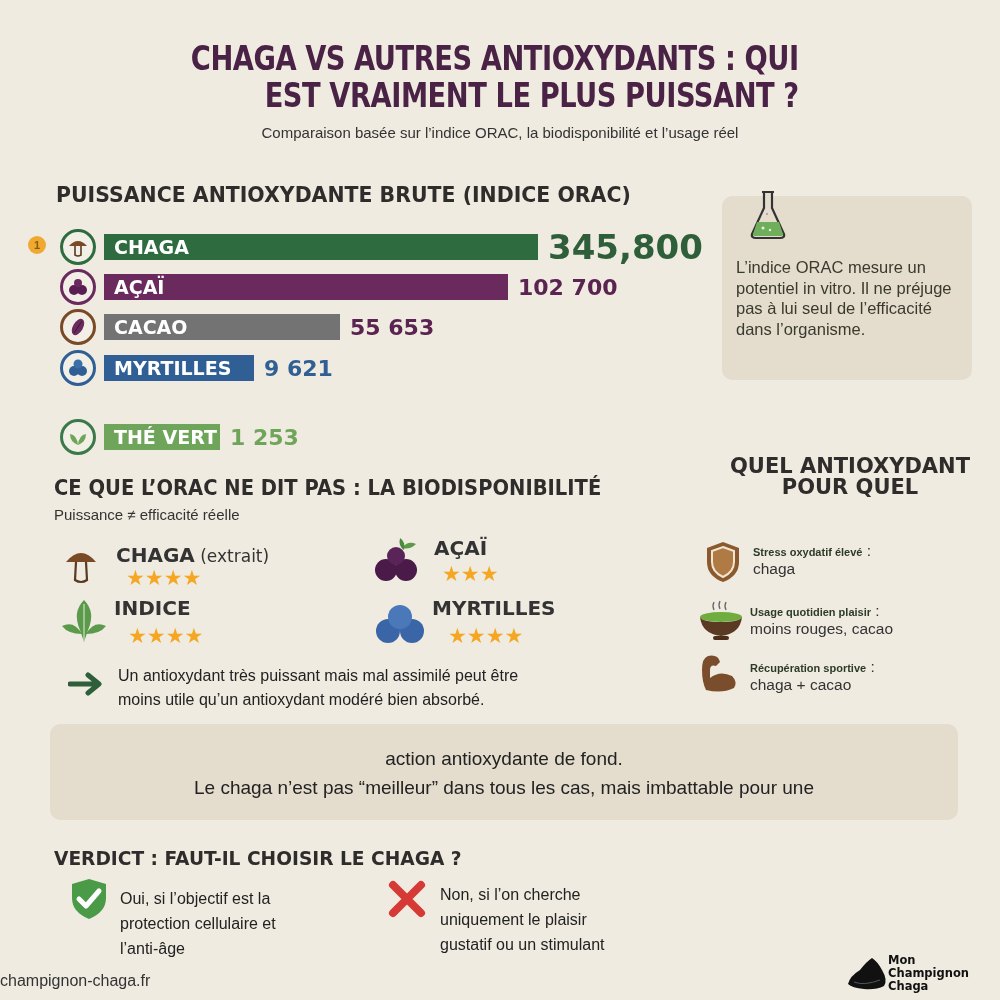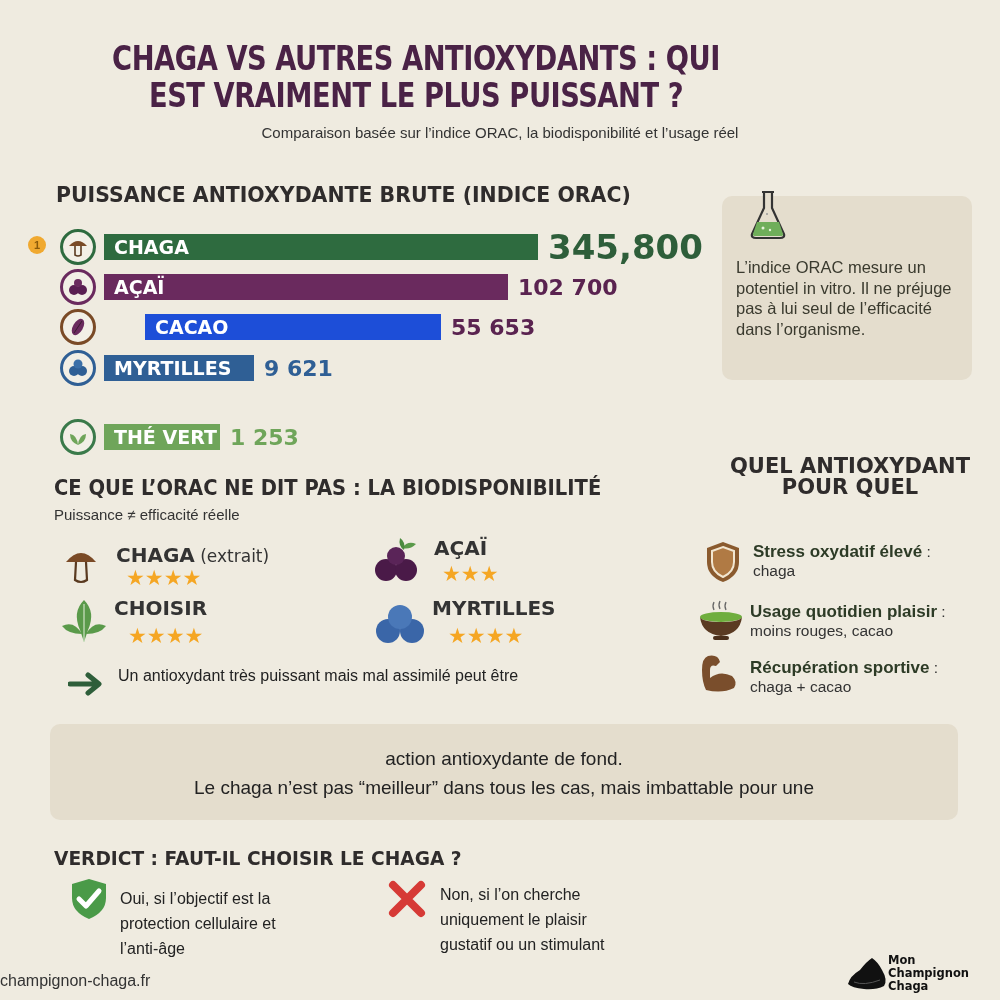--- a/index.html
+++ b/index.html
@@ -9,21 +9,21 @@
     font-family: "Liberation Sans", sans-serif;
     color: #2b2b2b;
     position: relative;
     overflow: hidden;
   }
   .abs { position: absolute; }
 
   
   .title {
     left: 0; width: 832px; top: 40px;
-    text-align: center;
+    text-align: right;
     font-family: "DejaVu Sans", sans-serif;
     font-weight: 900;
     font-size: 33px;
     line-height: 37px;
     color: #4a2246;
     letter-spacing: -0.5px;
     font-stretch: condensed;
   }
   .title span { display: block; transform: scaleX(0.92); }
   .subtitle {
@@ -95,21 +95,21 @@
     left: 118px; top: 664px; width: 520px;
     font-size: 16px; line-height: 24px; color: #222;
   }
 
   
   .obj-title {
     left: 700px; width: 300px; top: 456px; text-align: center;
     font-family: "DejaVu Sans", sans-serif; font-weight: 900;
     font-size: 21px; line-height: 21px; color: #2f2c2c;
   }
-  .obj-label { font-weight: bold; font-size: 17px; color: #2d3b26; white-space: nowrap; }
+  .obj-label { font-weight: bold; font-size: 11px; color: #2d3b26; white-space: nowrap; }
   .obj-value { font-size: 15.5px; color: #333; }
 
   
   .banner {
     left: 50px; top: 724px; width: 908px; height: 96px;
     background: #e4ddcd; border-radius: 10px;
   }
   .banner-text {
     left: 50px; top: 744px; width: 908px;
     text-align: center; font-size: 19px; line-height: 29px; color: #222;
@@ -164,21 +164,21 @@
   <span class="bar-value" style="color:#5a2350;font-size:22px;">102 700</span>
 </div>
 
 <div class="abs bar-row" style="top:308px;">
   <div class="bar-icon" style="border-color:#7a4a26;">
     <svg width="22" height="22" viewBox="0 0 22 22">
         <ellipse cx="11" cy="11" rx="5" ry="9" transform="rotate(30 11 11)" fill="#6a2a5e"></ellipse>
         <path d="M7 17 L15 5" stroke="#3a1a30" stroke-width="1"></path>
       </svg>
   </div>
-  <div class="bar" style="width:296px;background:#1d4ed8;margin-left:41px;">
+  <div class="bar" style="width:236px;background:#737373;">
     <span>CACAO</span>
   </div>
   <span class="bar-value" style="color:#5a2350;font-size:22px;">55 653</span>
 </div>
 
 <div class="abs bar-row" style="top:349px;">
   <div class="bar-icon" style="border-color:#2f5f95;">
     <svg width="22" height="22" viewBox="0 0 22 22">
         <circle cx="7" cy="14" r="5" fill="#2f5f95"></circle>
         <circle cx="15" cy="14" r="5" fill="#2f5f95"></circle>
@@ -243,40 +243,41 @@
 <div class="abs stars" style="left:442px;top:562px;">★★★</div>
 
 <div class="abs" style="left:60px;top:598px;">
   <svg width="48" height="46" viewBox="0 0 48 46">
       <path d="M24 2 Q36 14 28 32 L24 44 L20 32 Q12 14 24 2 Z" fill="#5a9a4a"></path>
       <path d="M22 36 Q8 36 2 28 Q14 22 22 36 Z" fill="#5a9a4a"></path>
       <path d="M26 36 Q40 36 46 28 Q34 22 26 36 Z" fill="#5a9a4a"></path>
       <path d="M24 6 L24 44" stroke="#cfe3c4" stroke-width="1.2"></path>
     </svg>
 </div>
-<div class="abs bio-item-name" style="left:114px;top:596px;">CHOISIR</div>
+<div class="abs bio-item-name" style="left:114px;top:596px;">INDICE</div>
 <div class="abs stars" style="left:128px;top:624px;">★★★★</div>
 
 <div class="abs" style="left:374px;top:603px;">
   <svg width="52" height="42" viewBox="0 0 52 42">
       <circle cx="14" cy="28" r="12" fill="#3a66a8"></circle>
       <circle cx="38" cy="28" r="12" fill="#3a66a8"></circle>
       <circle cx="26" cy="14" r="12" fill="#4a78b8"></circle>
     </svg>
 </div>
 <div class="abs bio-item-name" style="left:432px;top:596px;">MYRTILLES</div>
 <div class="abs stars" style="left:448px;top:624px;">★★★★</div>
 
 <div class="abs" style="left:68px;top:672px;">
   <svg width="36" height="24" viewBox="0 0 36 24">
       <path d="M2 12 L30 12 M20 3 L31 12 L20 21" fill="none" stroke="#2e5e3a" stroke-width="5" stroke-linecap="round" stroke-linejoin="round"></path>
     </svg>
 </div>
 <div class="abs arrow-note">
   <div>Un antioxydant très puissant mais mal assimilé peut être</div>
+  <div>moins utile qu’un antioxydant modéré bien absorbé.</div>
 </div>
 
 <div class="abs obj-title">
   <div>QUEL ANTIOXYDANT</div>
   <div>POUR QUEL</div>
 </div>
 
 <div class="abs" style="left:704px;top:540px;">
   <svg width="38" height="44" viewBox="0 0 38 44">
       <path d="M19 2 L35 8 L35 22 Q35 36 19 42 Q3 36 3 22 L3 8 Z" fill="#8a5a2e"></path>

